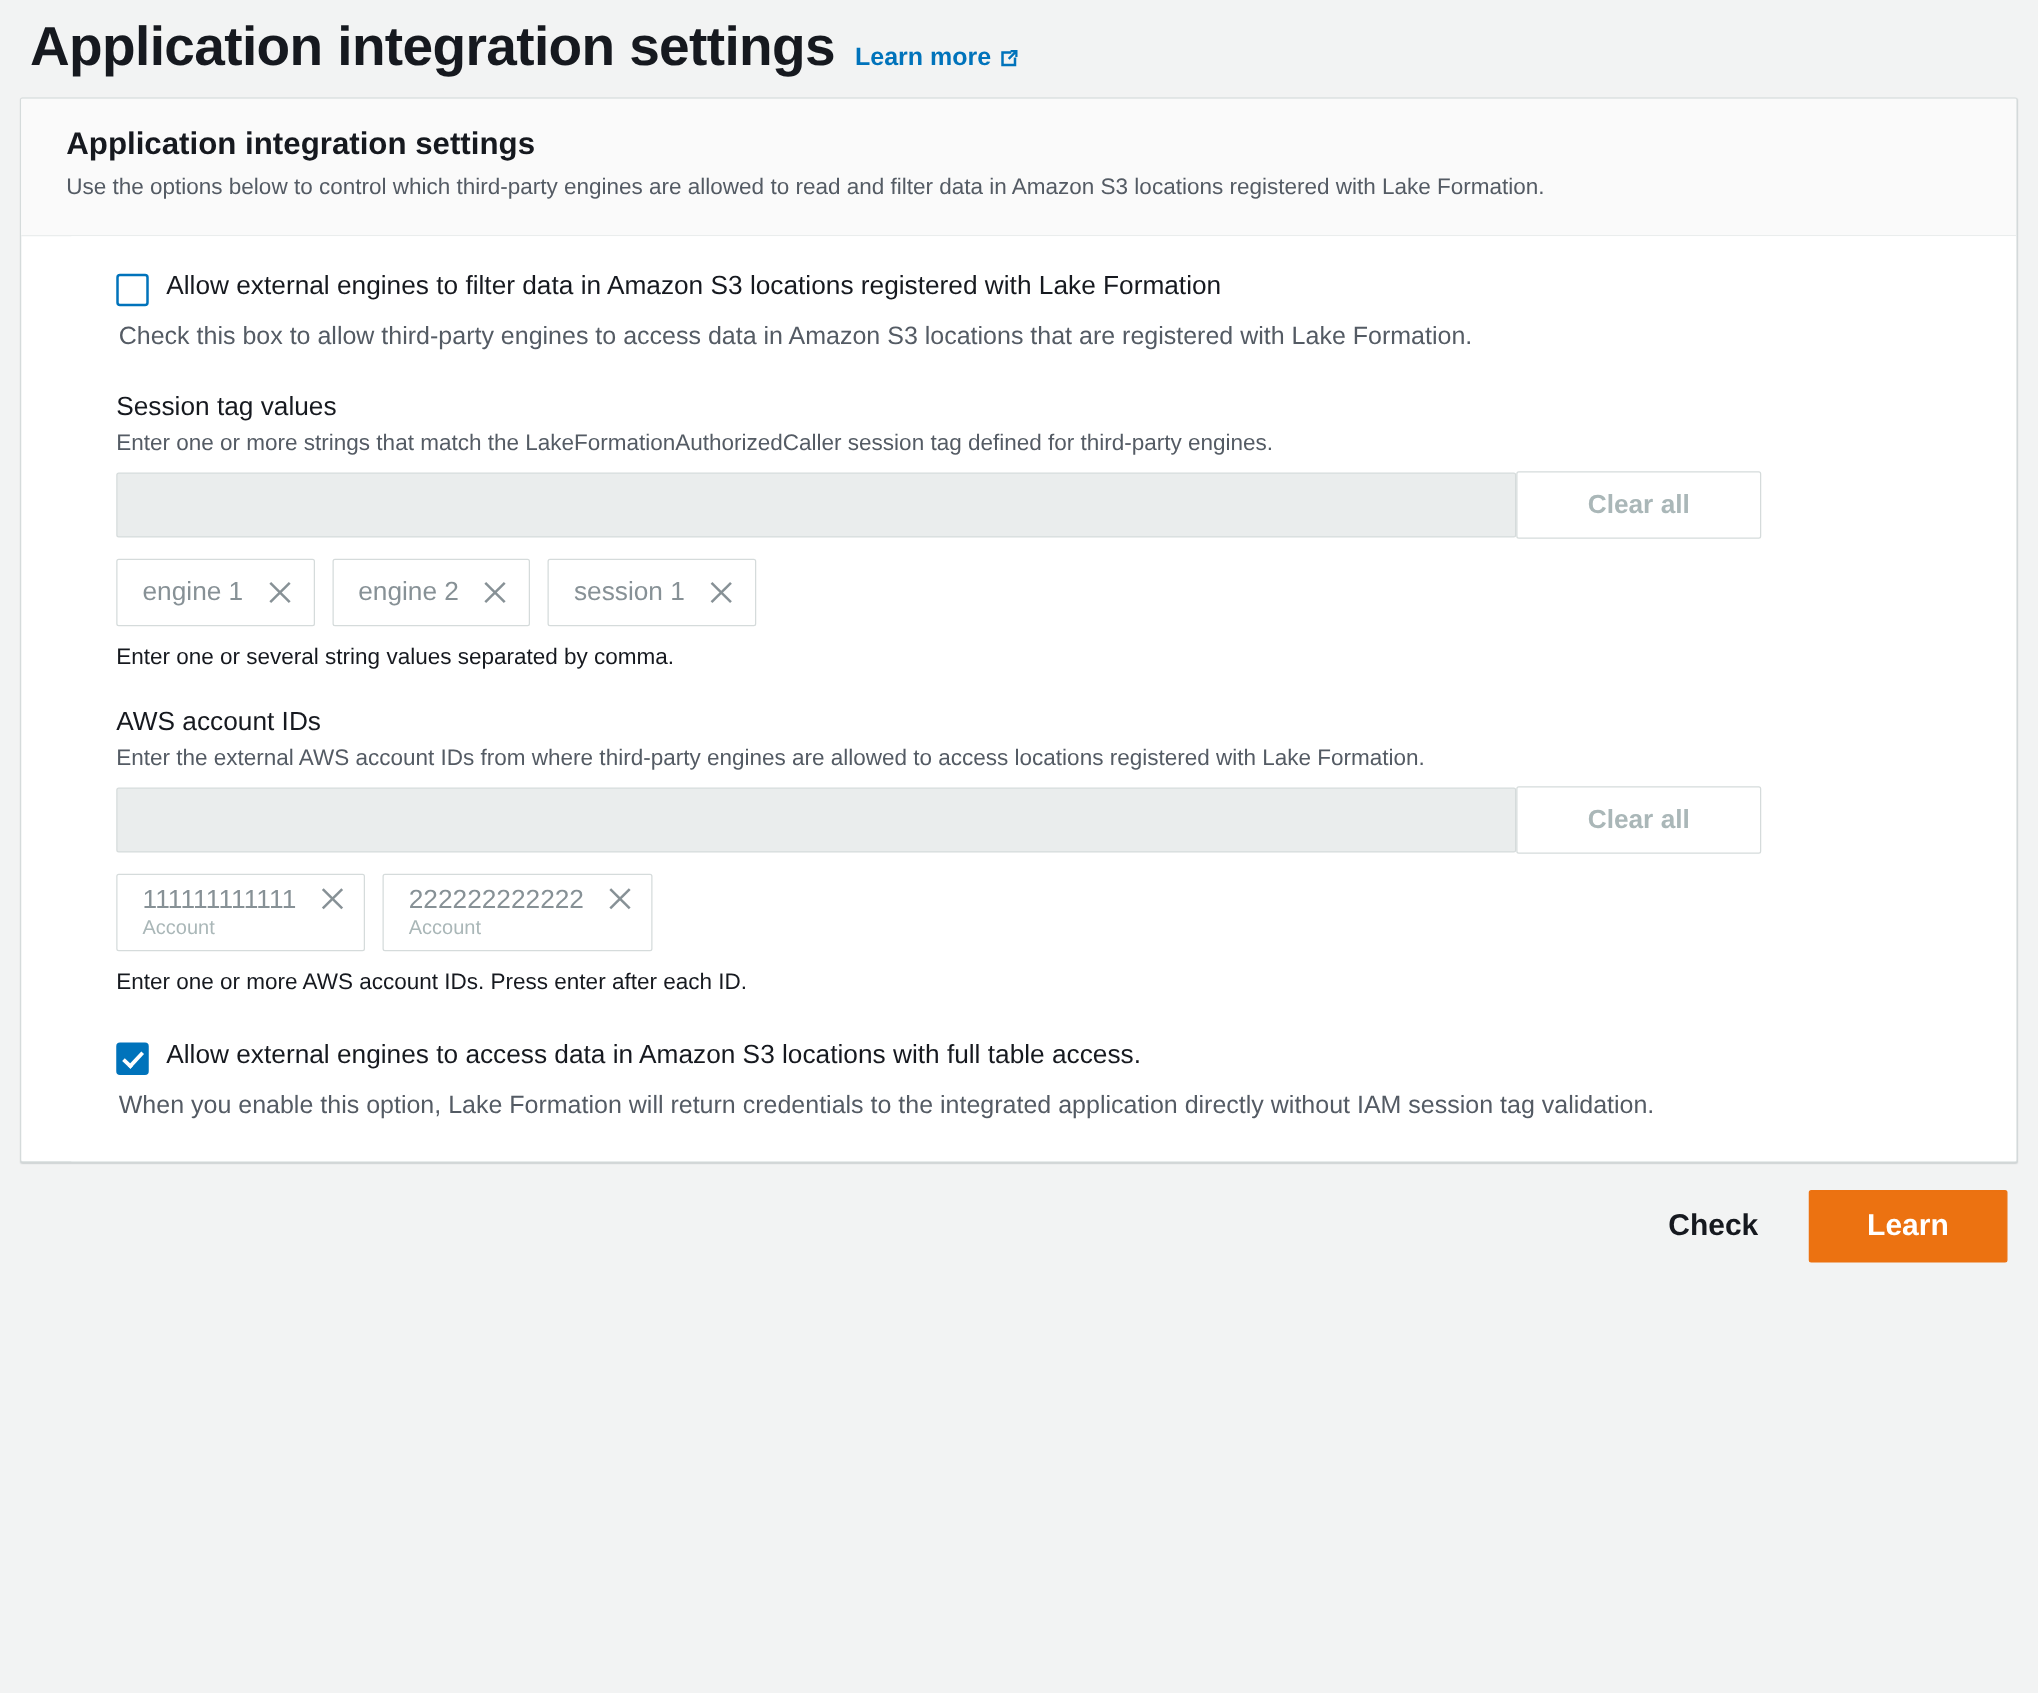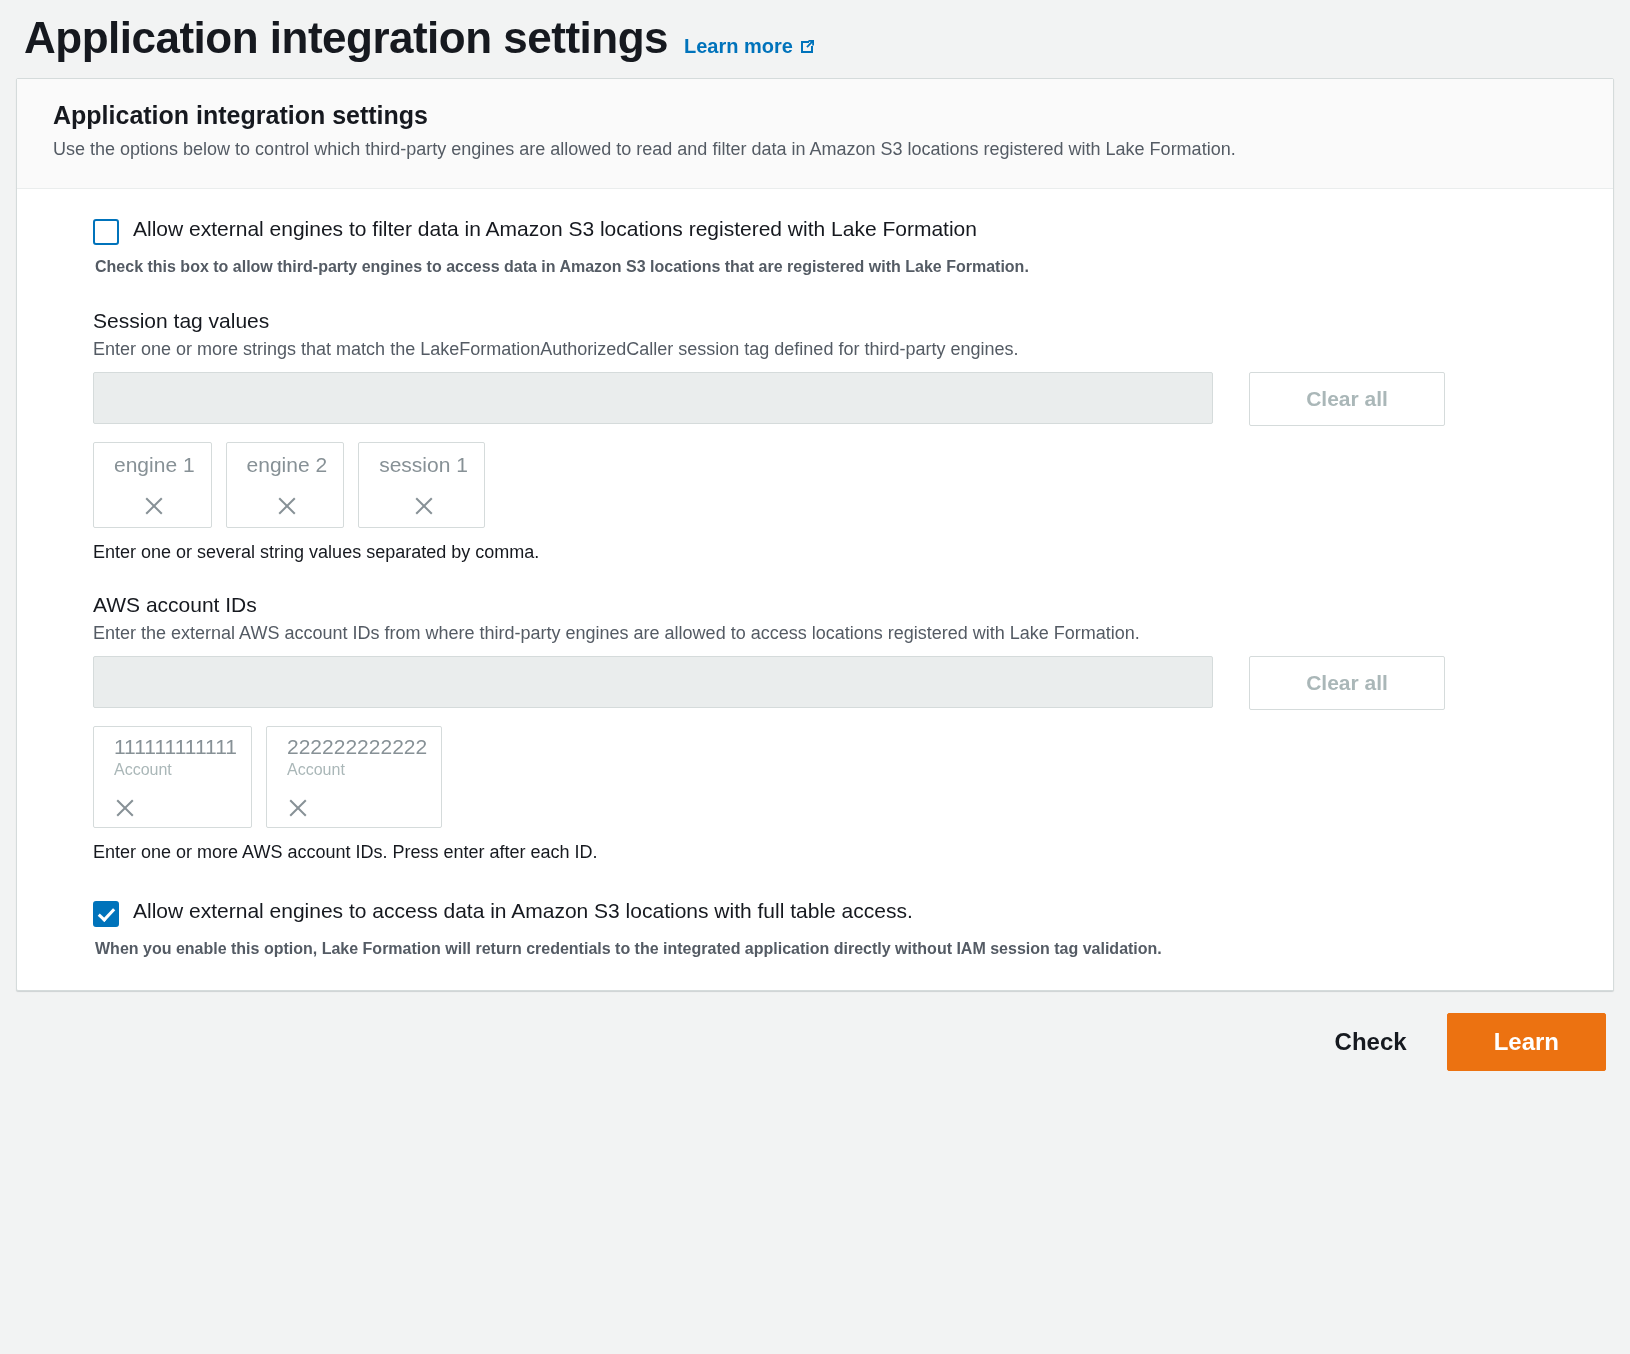--- a/index.html
+++ b/index.html
@@ -118,44 +118,42 @@
     border: solid #ffffff;
     border-width: 0 3px 3px 0;
     transform: rotate(43deg);
   }
   .check-label {
     font-size: 21px;
     color: #16191f;
     line-height: 1.35;
   }
   .help-text {
-    font-size: 16px;
+    font-size: 20px;
     color: #545b64;
     line-height: 1.45;
     margin: 10px 0 0 0;
-    font-weight: bold;
   }
   .help-text.indent { margin-left: 2px; }
 
   
   .field-group { margin-top: 30px; }
   .field-label {
     font-size: 21px;
     color: #16191f;
     margin-bottom: 6px;
   }
   .field-desc {
     font-size: 18px;
     color: #545b64;
     margin-bottom: 12px;
   }
   .input-row {
     display: flex;
-    align-items: flex-start;
-    gap: 36px;
+    align-items: center;
   }
   .text-input {
     flex: 0 0 1120px;
     height: 52px;
     background: #eaeded;
     border: 1px solid #d5dbdb;
     border-radius: 2px;
     box-sizing: border-box;
     font-size: 19px;
     color: #545b64;
@@ -188,21 +186,20 @@
     background: #ffffff;
     padding: 10px 16px 10px 20px;
     display: flex;
     align-items: center;
     min-height: 32px;
   }
   .token .tok-main {
     display: flex;
     align-items: center;
     gap: 18px;
-    flex-direction: column;
   }
   .token .tok-text {
     font-size: 21px;
     color: #879196;
     white-space: nowrap;
   }
   .token .tok-sub {
     font-size: 16px;
     color: #aab7b8;
     margin-top: 2px;

